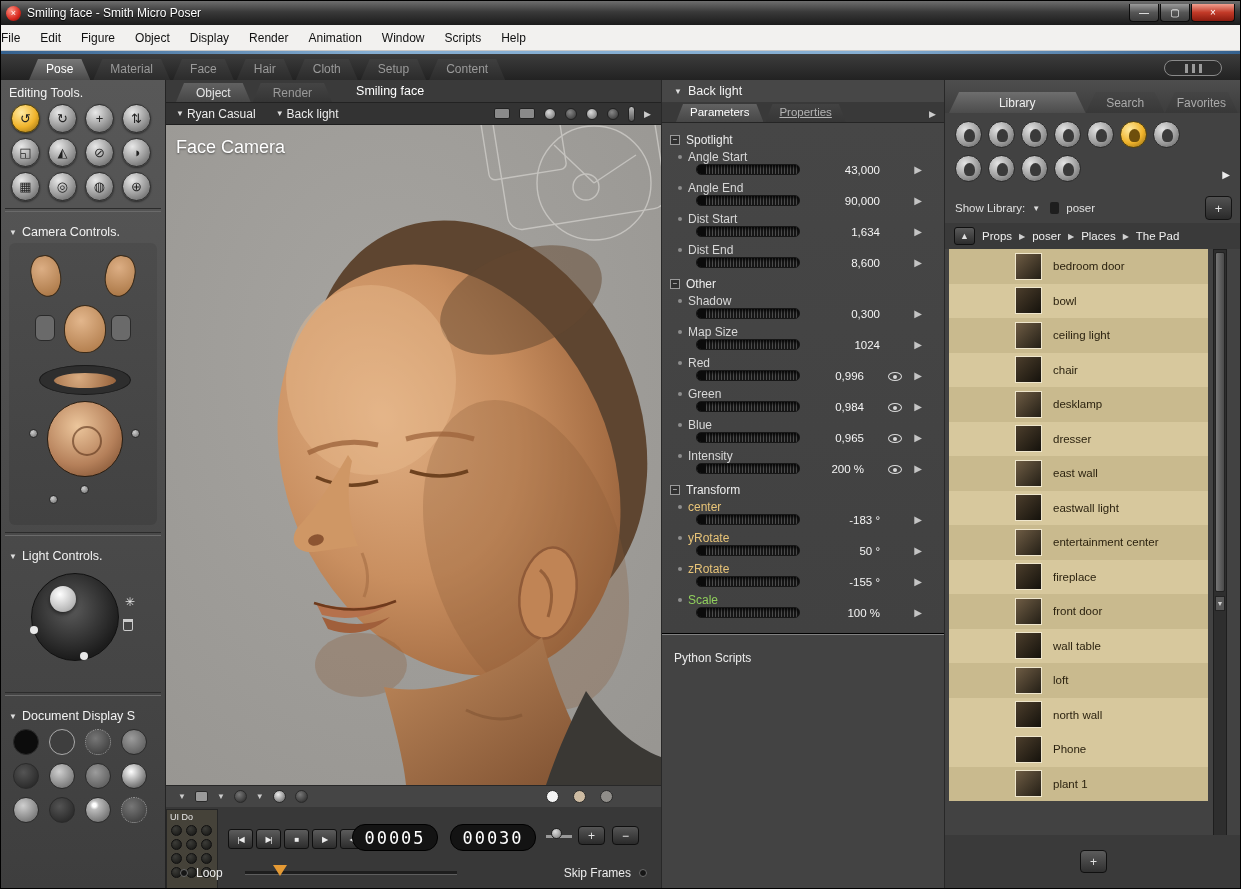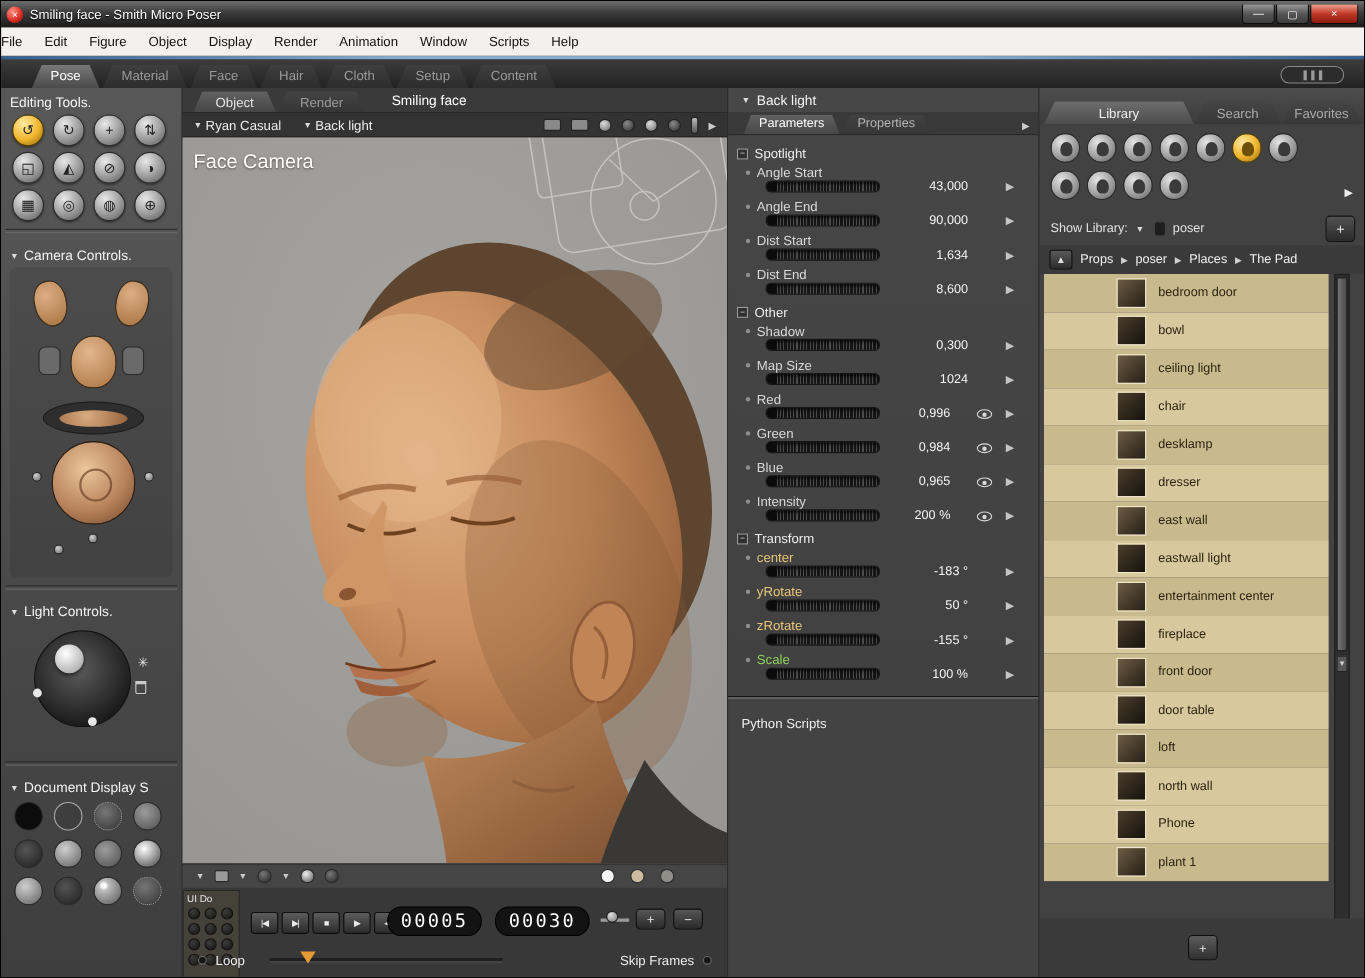--- a/index.html
+++ b/index.html
@@ -144,21 +144,21 @@
   .loop-handle { position:absolute; left:28px; top:-6px; width:0; height:0;
     border-left:7px solid transparent; border-right:7px solid transparent; border-top:11px solid #e59a34; }
   .skip-label { margin-left:auto; margin-right:8px; }
 
   
   .params-panel { position:absolute; left:660px; top:79px; bottom:0; width:283px; background:#474747; border-left:1px solid #282828; }
   .pp-header { height:22px; display:flex; align-items:center; gap:6px; padding:0 12px; color:#f2f2f2; font-size:12.5px; }
   .pp-tabs { height:21px; background:#393939; display:flex; align-items:flex-end; padding-left:14px; border-bottom:1px solid #252525; }
   .pp-tab { height:18px; padding:2px 14px 0; font-size:11.5px; color:#fff;
     background:linear-gradient(#616161,#474747); clip-path:polygon(7px 0,calc(100% - 7px) 0,100% 100%,0 100%); margin-right:2px; }
-  .pp-tab.inactive { background:linear-gradient(#424242,#363636); color:#b4b4b4; }
+  .pp-tab.inactive { background:linear-gradient(#424242,#363636); color:#b4b4b4;text-decoration:underline; }
   .pp-arrow { margin-left:auto; margin-right:8px; color:#ccc; font-size:9px; padding-bottom:3px; }
   .pp-params { position:absolute; top:43px; left:0; right:0; height:510px; overflow:hidden;
     background:linear-gradient(#464646,#414141); padding:6px 8px 0; }
   .pgroup { height:18px; margin-top:2px; display:flex; align-items:center; gap:6px; color:#ececec; font-size:12px; }
   .minusbox { width:10px; height:10px; border:1px solid #9a9a9a; background:#303030; color:#ddd; font-size:8px;
     line-height:8px; text-align:center; flex:none; }
   .prow { position:relative; height:31px; }
   .pdot { position:absolute; left:8px; top:6px; width:4px; height:4px; border-radius:50%; background:#8e8e8e; }
   .plabel { position:absolute; left:18px; top:1px; font-size:12px; color:#d8d8d8; }
   .plabel.orange { color:#e8c478; } .plabel.green { color:#90d05c; }
@@ -685,21 +685,21 @@
       <div class="lib-row even">
           <div class="thumb"></div>
           <span class="lib-label">fireplace</span>
         </div>
       <div class="lib-row odd">
           <div class="thumb"></div>
           <span class="lib-label">front door</span>
         </div>
       <div class="lib-row even">
           <div class="thumb"></div>
-          <span class="lib-label">door table</span>
+          <span class="lib-label">wall table</span>
         </div>
       <div class="lib-row odd">
           <div class="thumb"></div>
           <span class="lib-label">loft</span>
         </div>
       <div class="lib-row even">
           <div class="thumb"></div>
           <span class="lib-label">north wall</span>
         </div>
       <div class="lib-row even">

